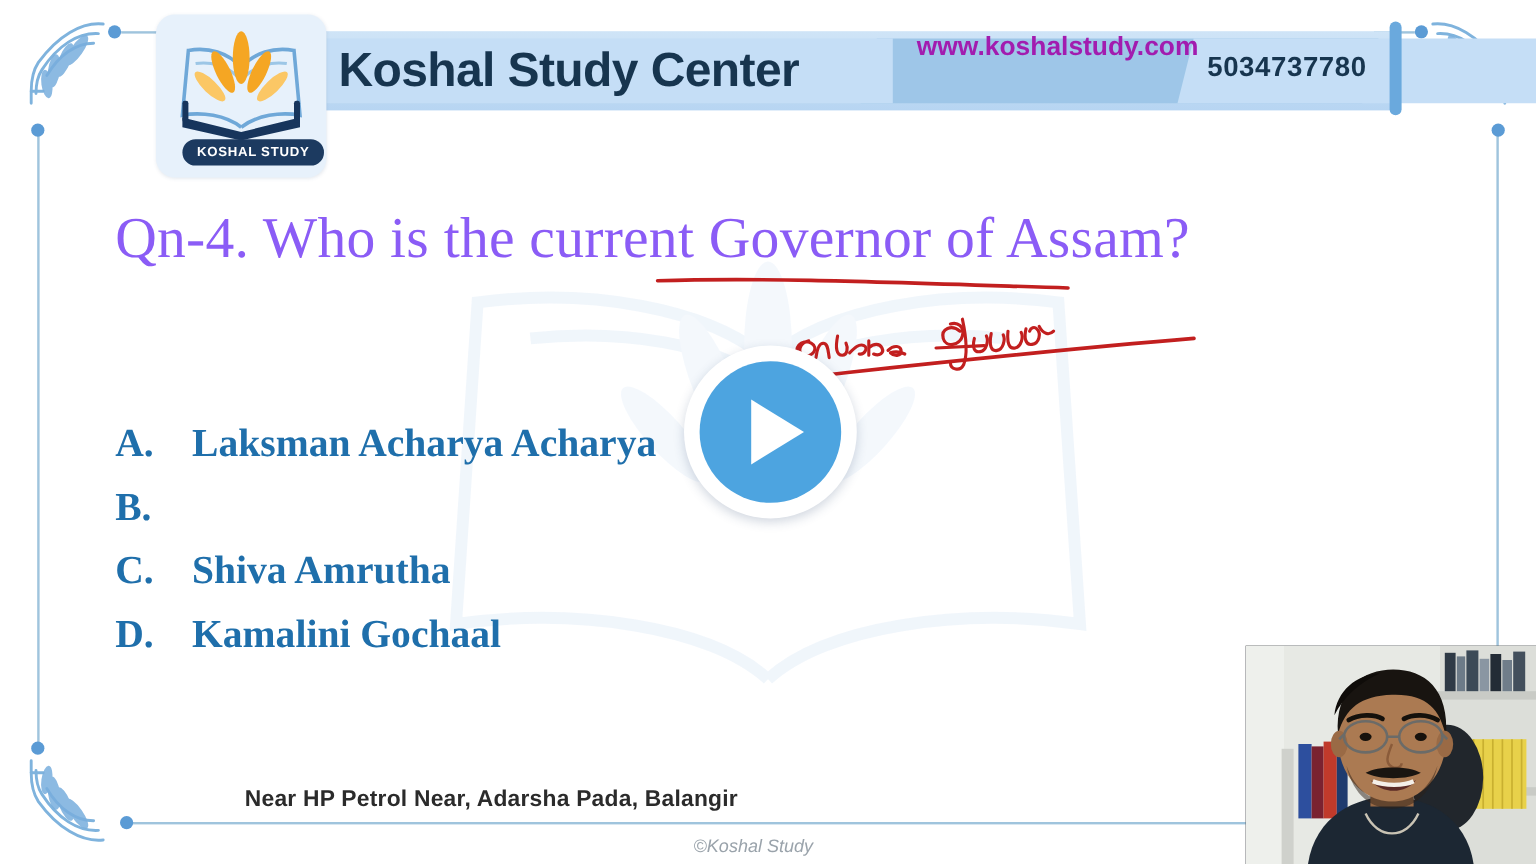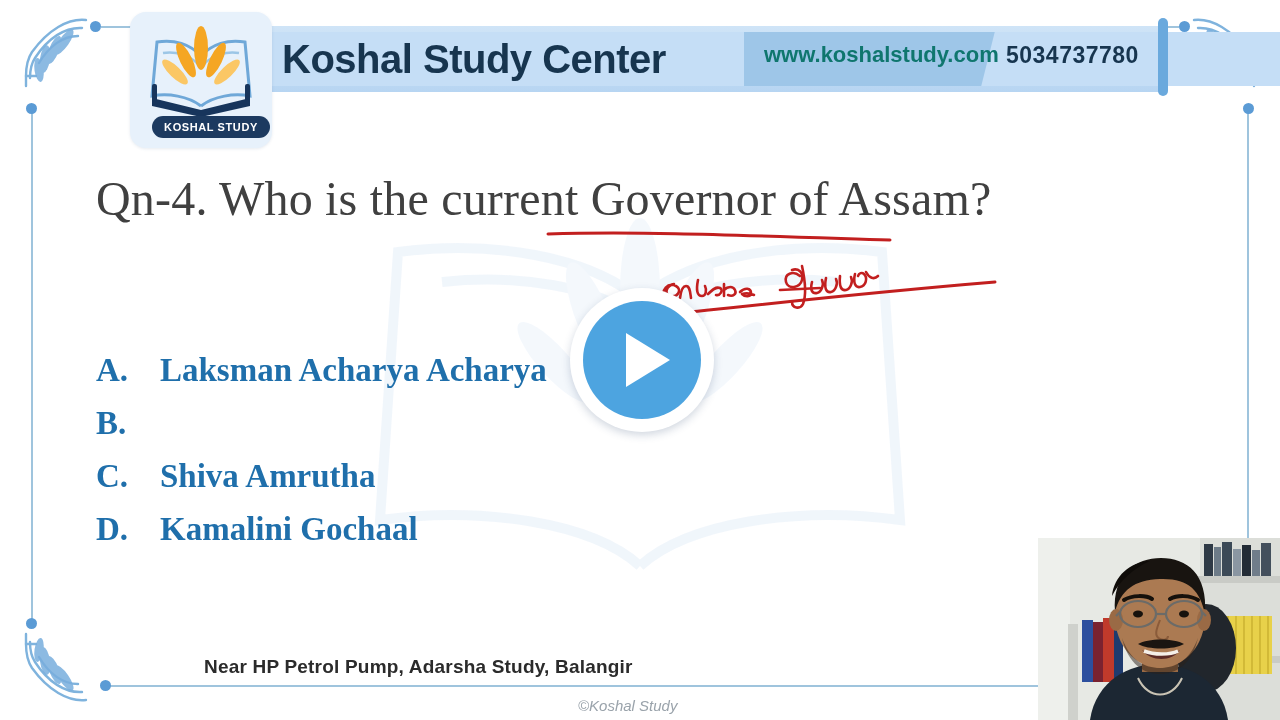--- a/index.html
+++ b/index.html
@@ -114,24 +114,24 @@
     left: 850px;
     top: 6px;
     width: 312px;
     height: 54px;
     background: #c5def6;
     transform: skewX(-14deg);
   }
   .banner-url {
     position: absolute;
     left: 626px;
-    top: 16px;
+    top: 0;
     font-size: 22px;
     font-weight: bold;
-    color: #0f766e;
+    color: #a21caf;
     white-space: nowrap;
   }
   .banner-phone {
     position: absolute;
     left: 868px;
     top: 16px;
     font-size: 23px;
     font-weight: bold;
     color: #17354f;
     letter-spacing: 0.5px;
@@ -177,21 +177,21 @@
 
   
   .question {
     position: absolute;
     left: 96px;
     top: 168px;
     width: 930px;
     font-family: "Liberation Serif", serif;
     font-size: 48px;
     line-height: 62px;
-    color: #404040;
+    color: #8b5cf6;
     letter-spacing: 0.2px;
   }
   .options {
     position: absolute;
     left: 96px;
     top: 352px;
     width: 760px;
     font-family: "Liberation Serif", serif;
   }
   .option-row {
@@ -457,21 +457,21 @@
       <span class="option-text">Kamalini Gochaal</span>
     </div>
   </div>
 
   <div class="play-btn">
     <div class="play-btn-inner">
       <div class="play-tri"></div>
     </div>
   </div>
 
-  <div class="footer-address">Near HP Petrol Pump,  Adarsha Study,  Balangir</div>
+  <div class="footer-address">Near HP Petrol Near,  Adarsha Pada,  Balangir</div>
   <div class="footer-credit">©Koshal Study</div>
 
   <div class="webcam">
     <svg width="242" height="182" viewBox="0 0 242 182">
 
       <rect x="0" y="0" width="242" height="182" fill="#d9dbd6"></rect>
       <rect x="0" y="0" width="32" height="182" fill="#eef0ec"></rect>
       <rect x="32" y="0" width="130" height="182" fill="#e7e9e4"></rect>
       <rect x="162" y="0" width="80" height="182" fill="#dcded9"></rect>
 

